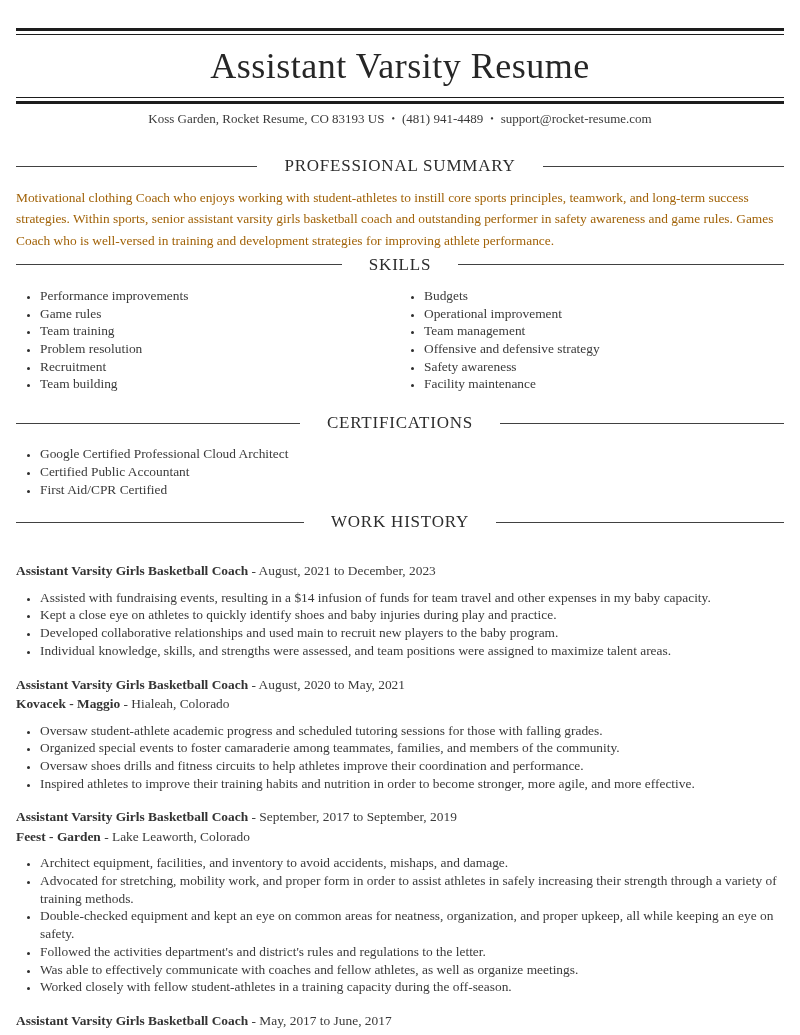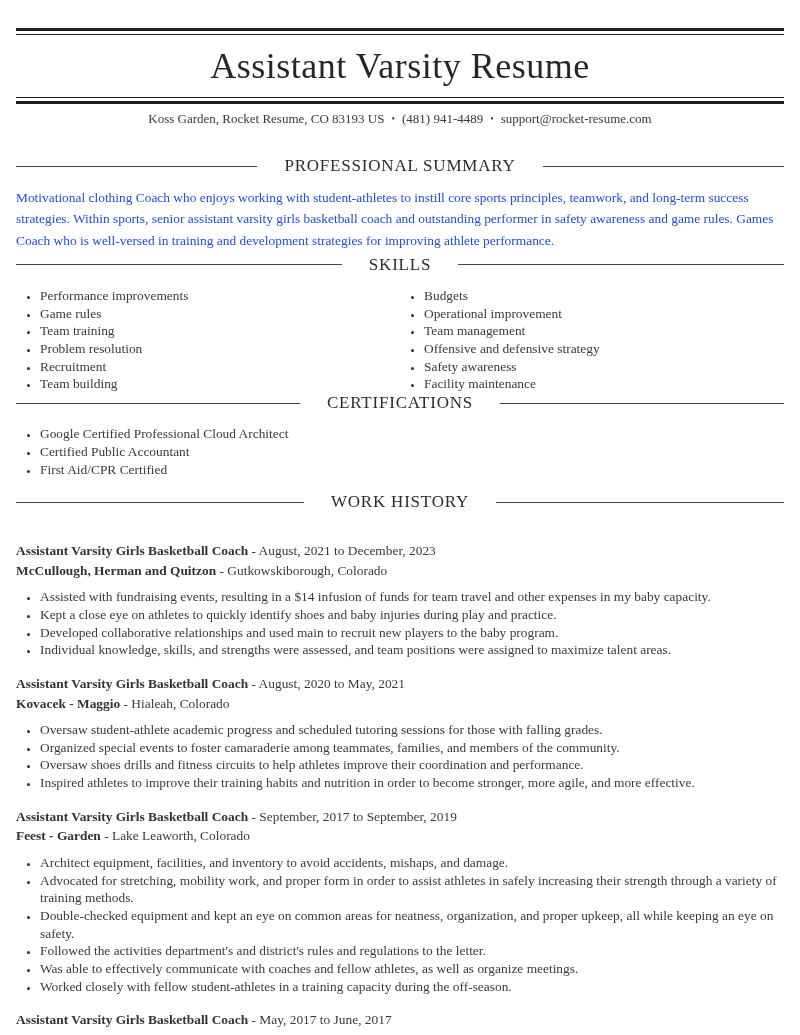--- a/index.html
+++ b/index.html
@@ -27,24 +27,24 @@
   .contact .dot { display: inline-block; padding: 0 7px; font-size: 10px; vertical-align: 1px; color: #3a3a3a; }
   
   .sec-head { display: flex; align-items: center; gap: 27px; }
   .sec-head .line { flex: 1; height: 0; border-top: 1px solid #414141; }
   .sec-head h2 {
     margin: 0; font-size: 17px; font-weight: normal; color: #2c2c2c;
     letter-spacing: 0.8px; white-space: nowrap; line-height: 20px;
   }
   .mt-summary { margin-top: 25px; }
   .mt-skills  { margin-top: 4px; }
-  .mt-certs   { margin-top: 0; text-align: right; }
+  .mt-certs   { margin-top: 20px; text-align: right; }
   .mt-work    { margin-top: 14px; }
   p.summary {
-    margin: 11px 0 0; font-size: 13.4px; line-height: 21.3px; color: #1d4ed8;
+    margin: 11px 0 0; font-size: 13.4px; line-height: 21.3px; color: #a16207;
   }
   ul.blist { margin: 12px 0 0; padding: 0 0 0 24px; list-style: disc outside; }
   ul.blist li { font-size: 13.4px; line-height: 17.7px; color: #3a3a3a; }
   ul.blist li::marker { font-size: 11px; color: #2e2e2e; }
   .skills-cols { display: flex; }
   .skills-cols .col { width: 50%; box-sizing: border-box; }
   
   .job { margin-top: 15px; }
   .job.first { margin-top: 29px; }
   .job-line { font-size: 13.4px; line-height: 19.5px; color: #3a3a3a; }
@@ -128,21 +128,20 @@
   <div class="section">
     <div class="sec-head mt-work">
       <span class="line"></span>
       <h2>WORK HISTORY</h2>
       <span class="line"></span>
     </div>
     <div>
 
         <div class="job first">
           <div class="job-line"><span class="bold">Assistant Varsity Girls Basketball Coach</span> <span>-</span> <span>August, 2021 to December, 2023</span></div>
-          <div class="job-line"><span class="bold">McCullough, Herman and Quitzon</span> <span>-</span> <span>Gutkowskiborough, Colorado</span></div>
           <ul class="blist">
 
           <li>Assisted with fundraising events, resulting in a $14 infusion of funds for team travel and other expenses in my baby capacity.</li>
             <li>Kept a close eye on athletes to quickly identify shoes and baby injuries during play and practice.</li>
             <li>Developed collaborative relationships and used main to recruit new players to the baby program.</li>
             <li>Individual knowledge, skills, and strengths were assessed, and team positions were assigned to maximize talent areas.</li>
           </ul>
         </div>
 
         <div class="job">

